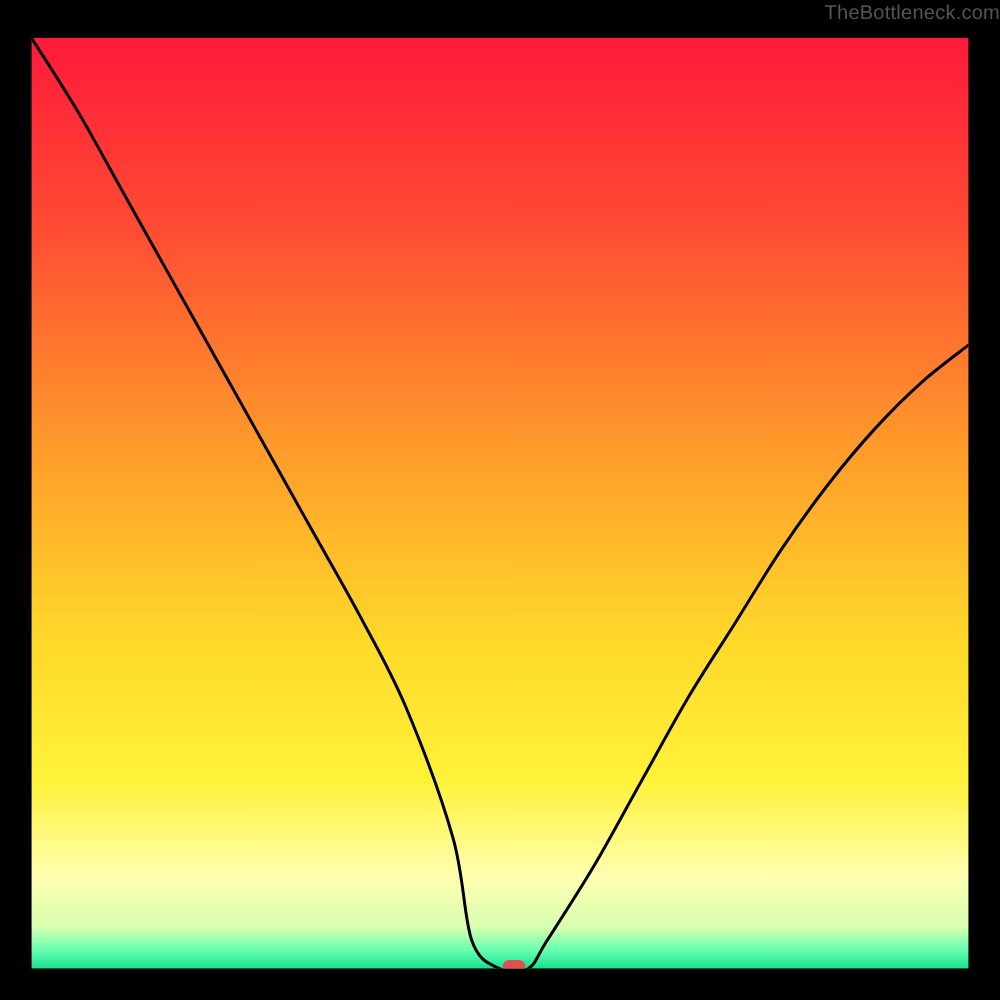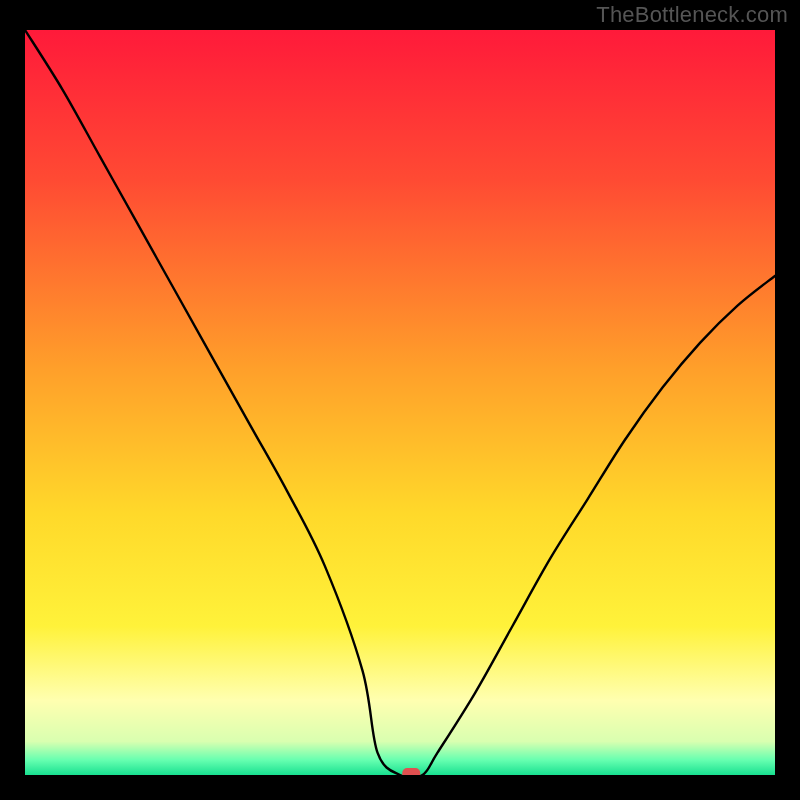--- a/index.html
+++ b/index.html
@@ -13,23 +13,23 @@
   }
   .frame {
     position: relative;
     width: 800px;
     height: 800px;
     background: #000;
   }
   .watermark {
     position: absolute;
     top: 2px;
-    right: 12px;
+    right: 0;
     color: #555;
-    font-size: 22px;
+    font-size: 16px;
     font-weight: 500;
     letter-spacing: 0.2px;
     user-select: none;
   }
   .plot-area {
     position: absolute;
     left: 25px;
     top: 30px;
     width: 750px;
     height: 745px;

